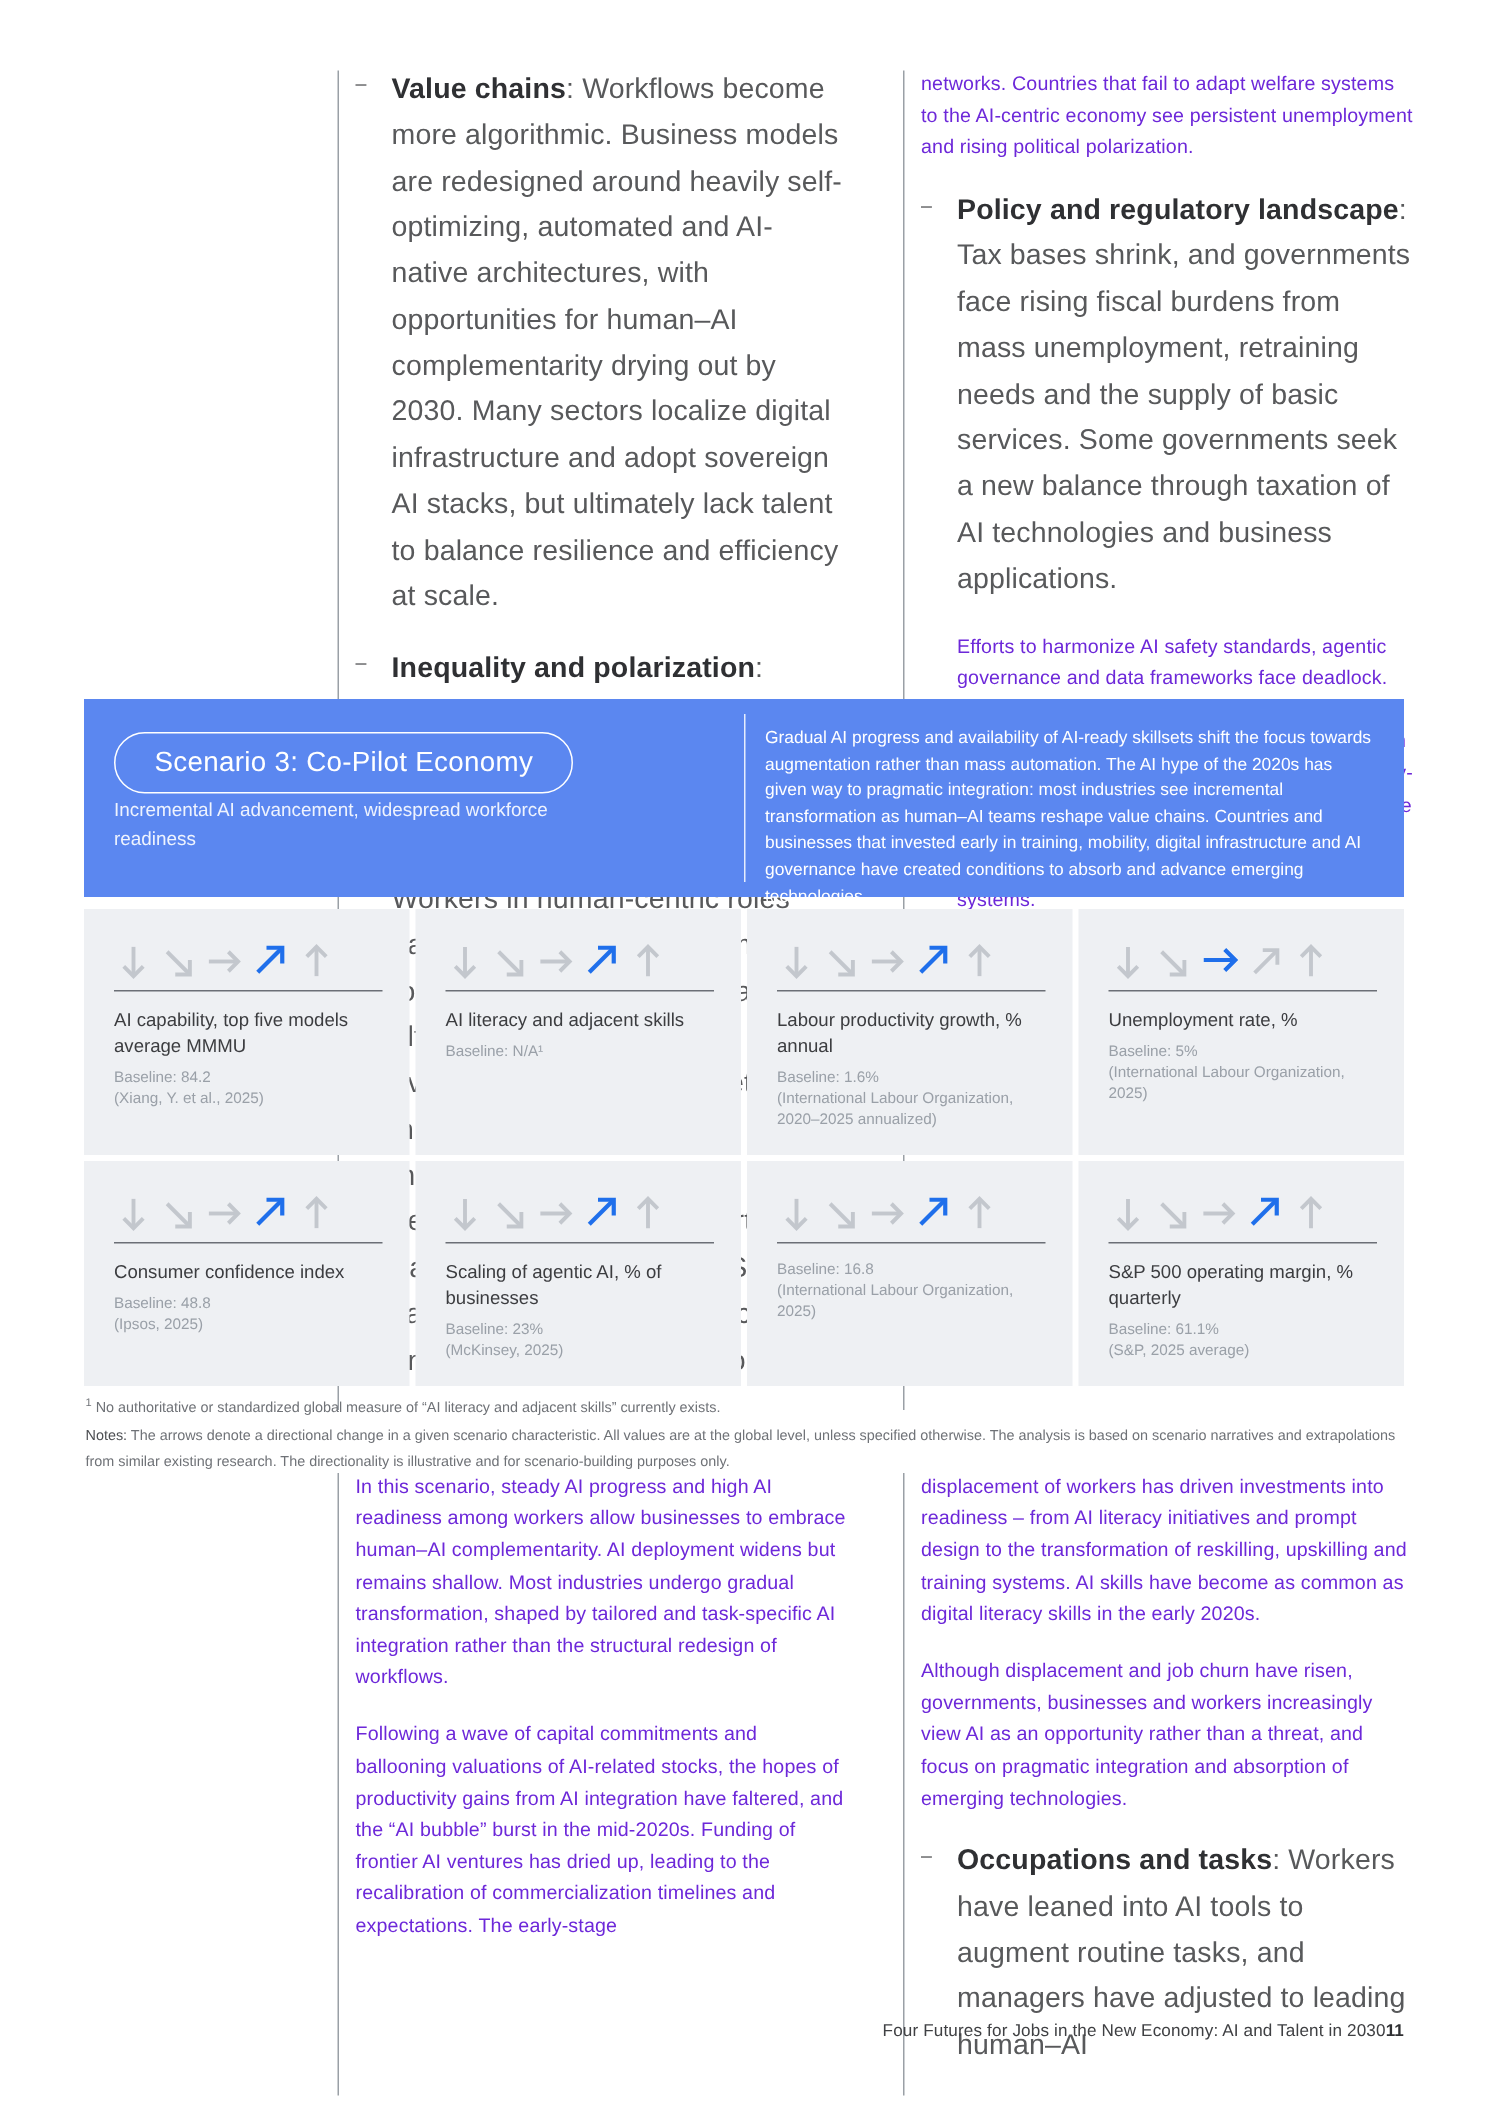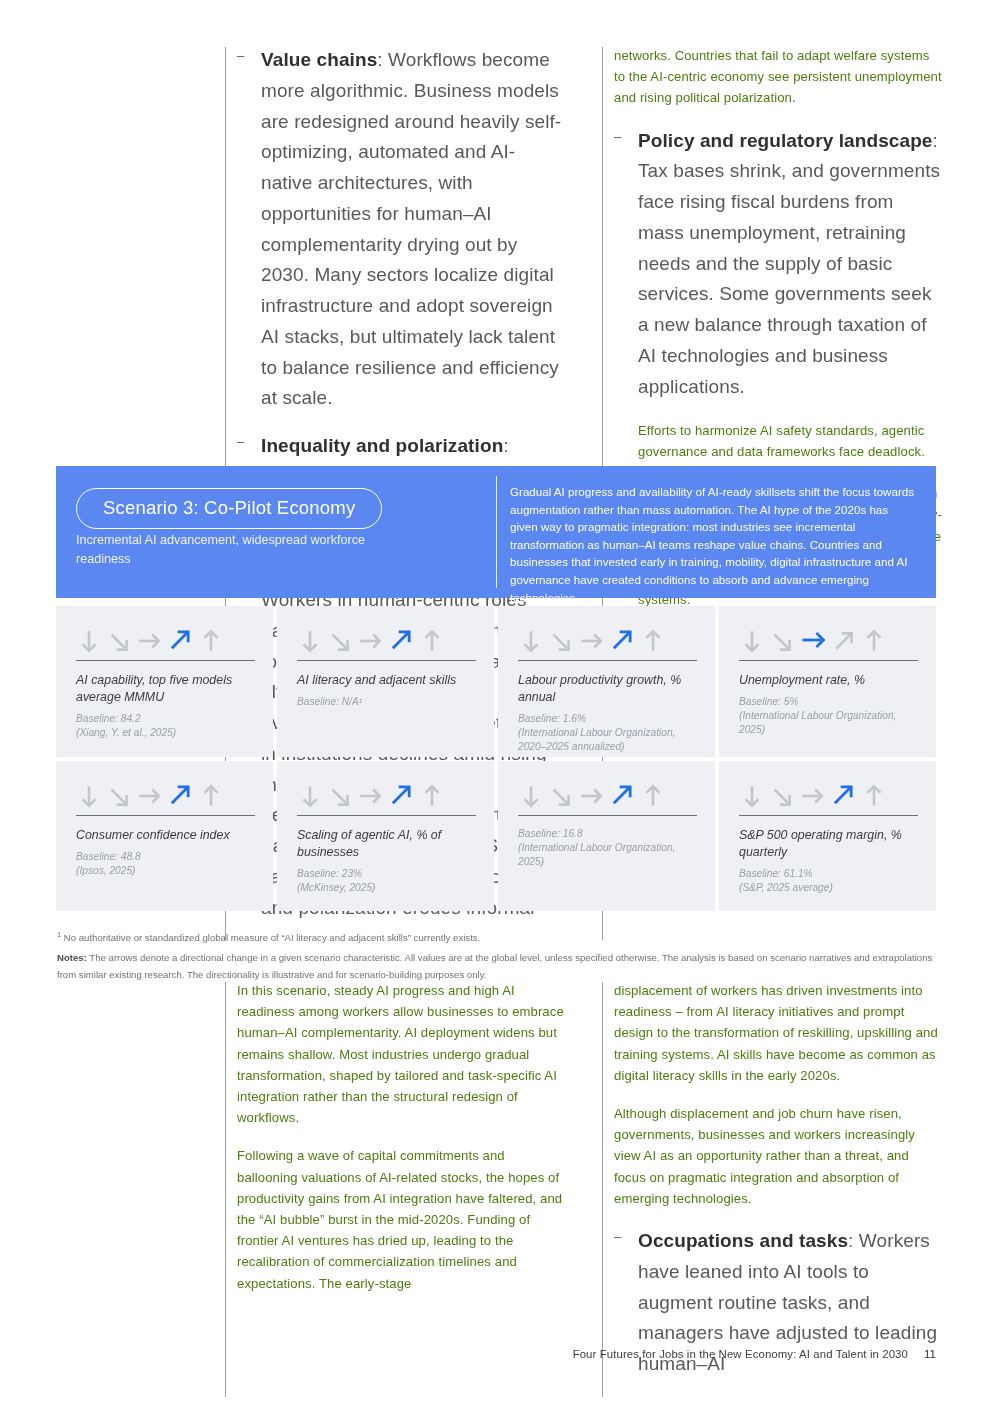--- a/index.html
+++ b/index.html
@@ -42,21 +42,21 @@
     bottom: 0;
     width: 1px;
     background: #9aa0a6;
   }
   .col-inner { padding-left: 12px; }
 
   p.body {
     margin: 0 0 17px 0;
     font-size: 13.1px;
     line-height: 1.62;
-    color: #4d7c0f;
+    color: #6d28d9;
     letter-spacing: 0.1px;
   }
   .bullet {
     display: flex;
     margin: 0 0 17px 0;
   }
   .bullet .dash {
     width: 24px;
     flex: 0 0 24px;
     font-size: 13.1px;
@@ -127,23 +127,22 @@
   }
   .card-row {
     display: flex;
     gap: 4px;
     margin-bottom: 4px;
   }
   .card {
     width: 218px;
     box-sizing: border-box;
     background: #eef0f3;
-    padding: 18px 18px 3px 20px;
+    padding: 18px 18px 16px 20px;
     min-height: 140px;
-    font-style: italic;
   }
   .card.r2 { min-height: 150px; }
   .arrows {
     display: flex;
     align-items: flex-end;
     gap: 4px;
     height: 30px;
     margin-bottom: 6px;
   }
   .arrows svg { display: block; }
@@ -177,21 +176,21 @@
   .footnote sup { font-size: 7.4px; }
   .notes {
     position: absolute;
     left: 57px;
     top: 950px;
     width: 885px;
     font-size: 9.6px;
     line-height: 1.72;
     color: #6f7277;
   }
-  .notes b { color: #4c4e52; font-weight: 700; }
+  .notes b { color: #4c4e52; font-weight: 400; }
 
   
   .bottom-cols {
     position: absolute;
     left: 225px;
     top: 980px;
     width: 718px;
     display: flex;
     gap: 37px;
   }
@@ -200,22 +199,21 @@
   .footer {
     position: absolute;
     right: 56px;
     top: 1348px;
     font-size: 11.4px;
     color: #3f4043;
     letter-spacing: .1px;
   }
   .footer .pg {
     display: inline-block;
-    margin-left: 16px;
-    font-weight: 400;
+    font-weight: 700;
     color: #2f3033;
   }
 </style>
 </head>
 <body>
 
 <div class="page">
 
   <div class="top-cols">
     <div class="col">

